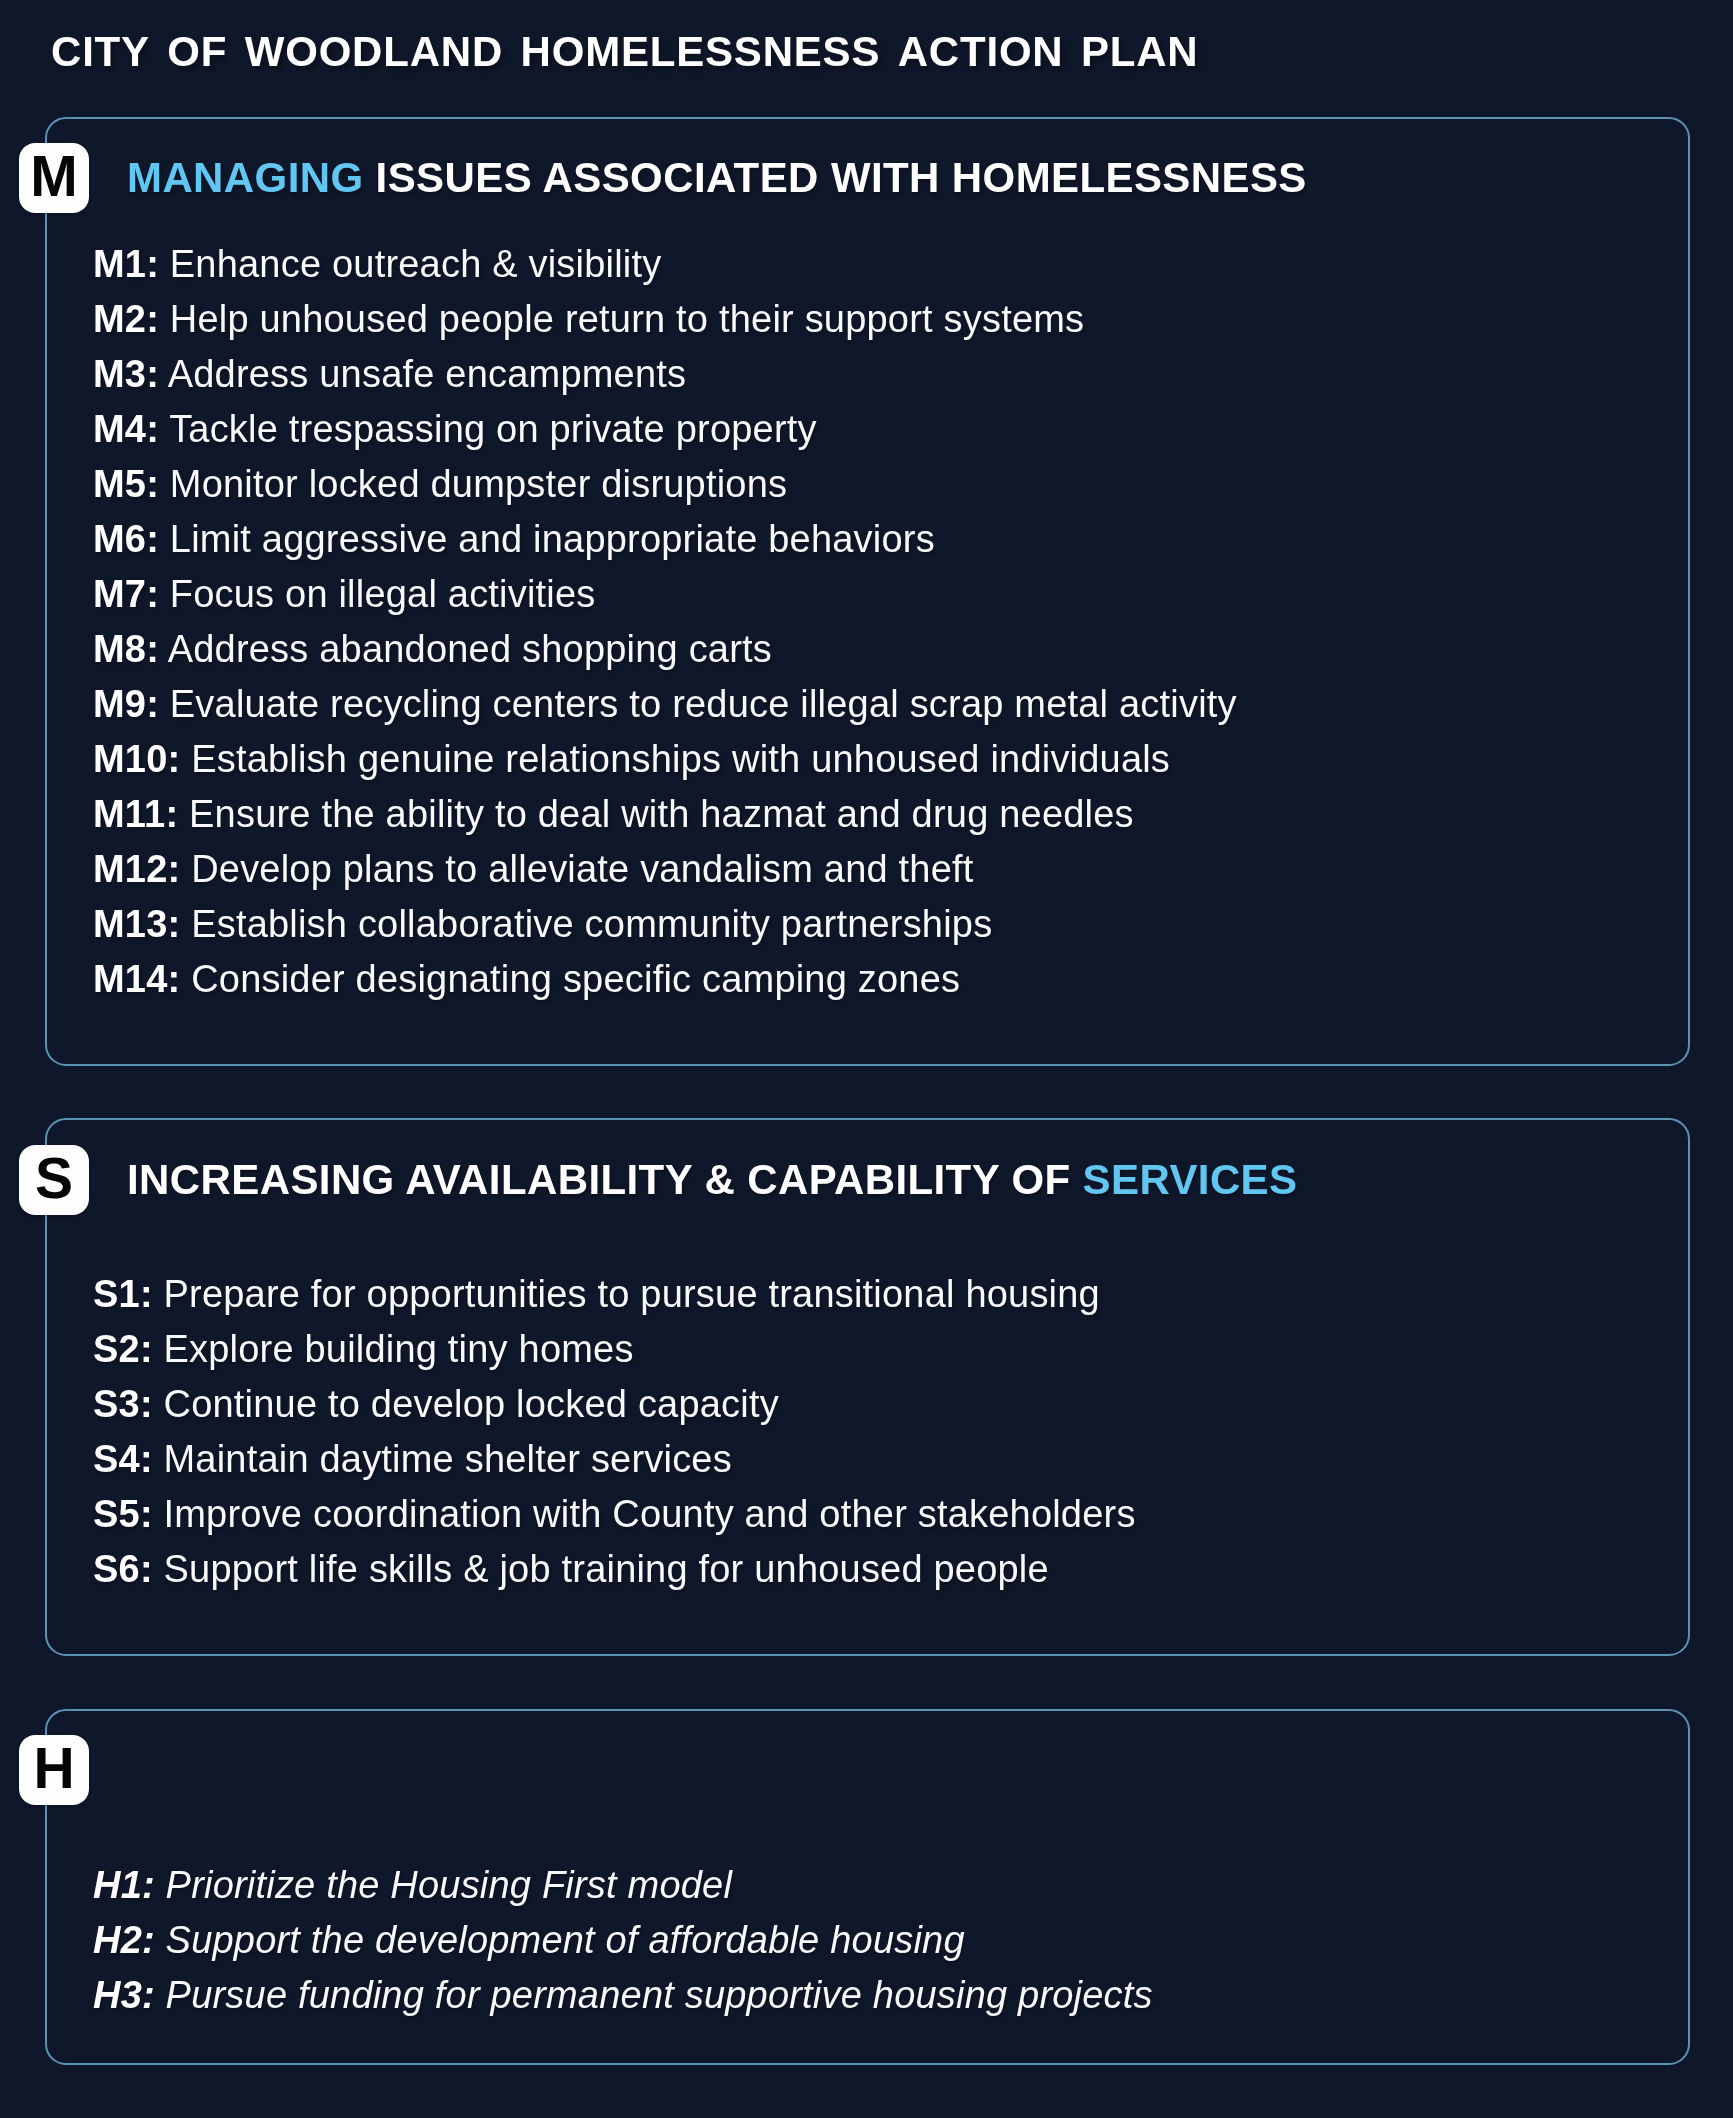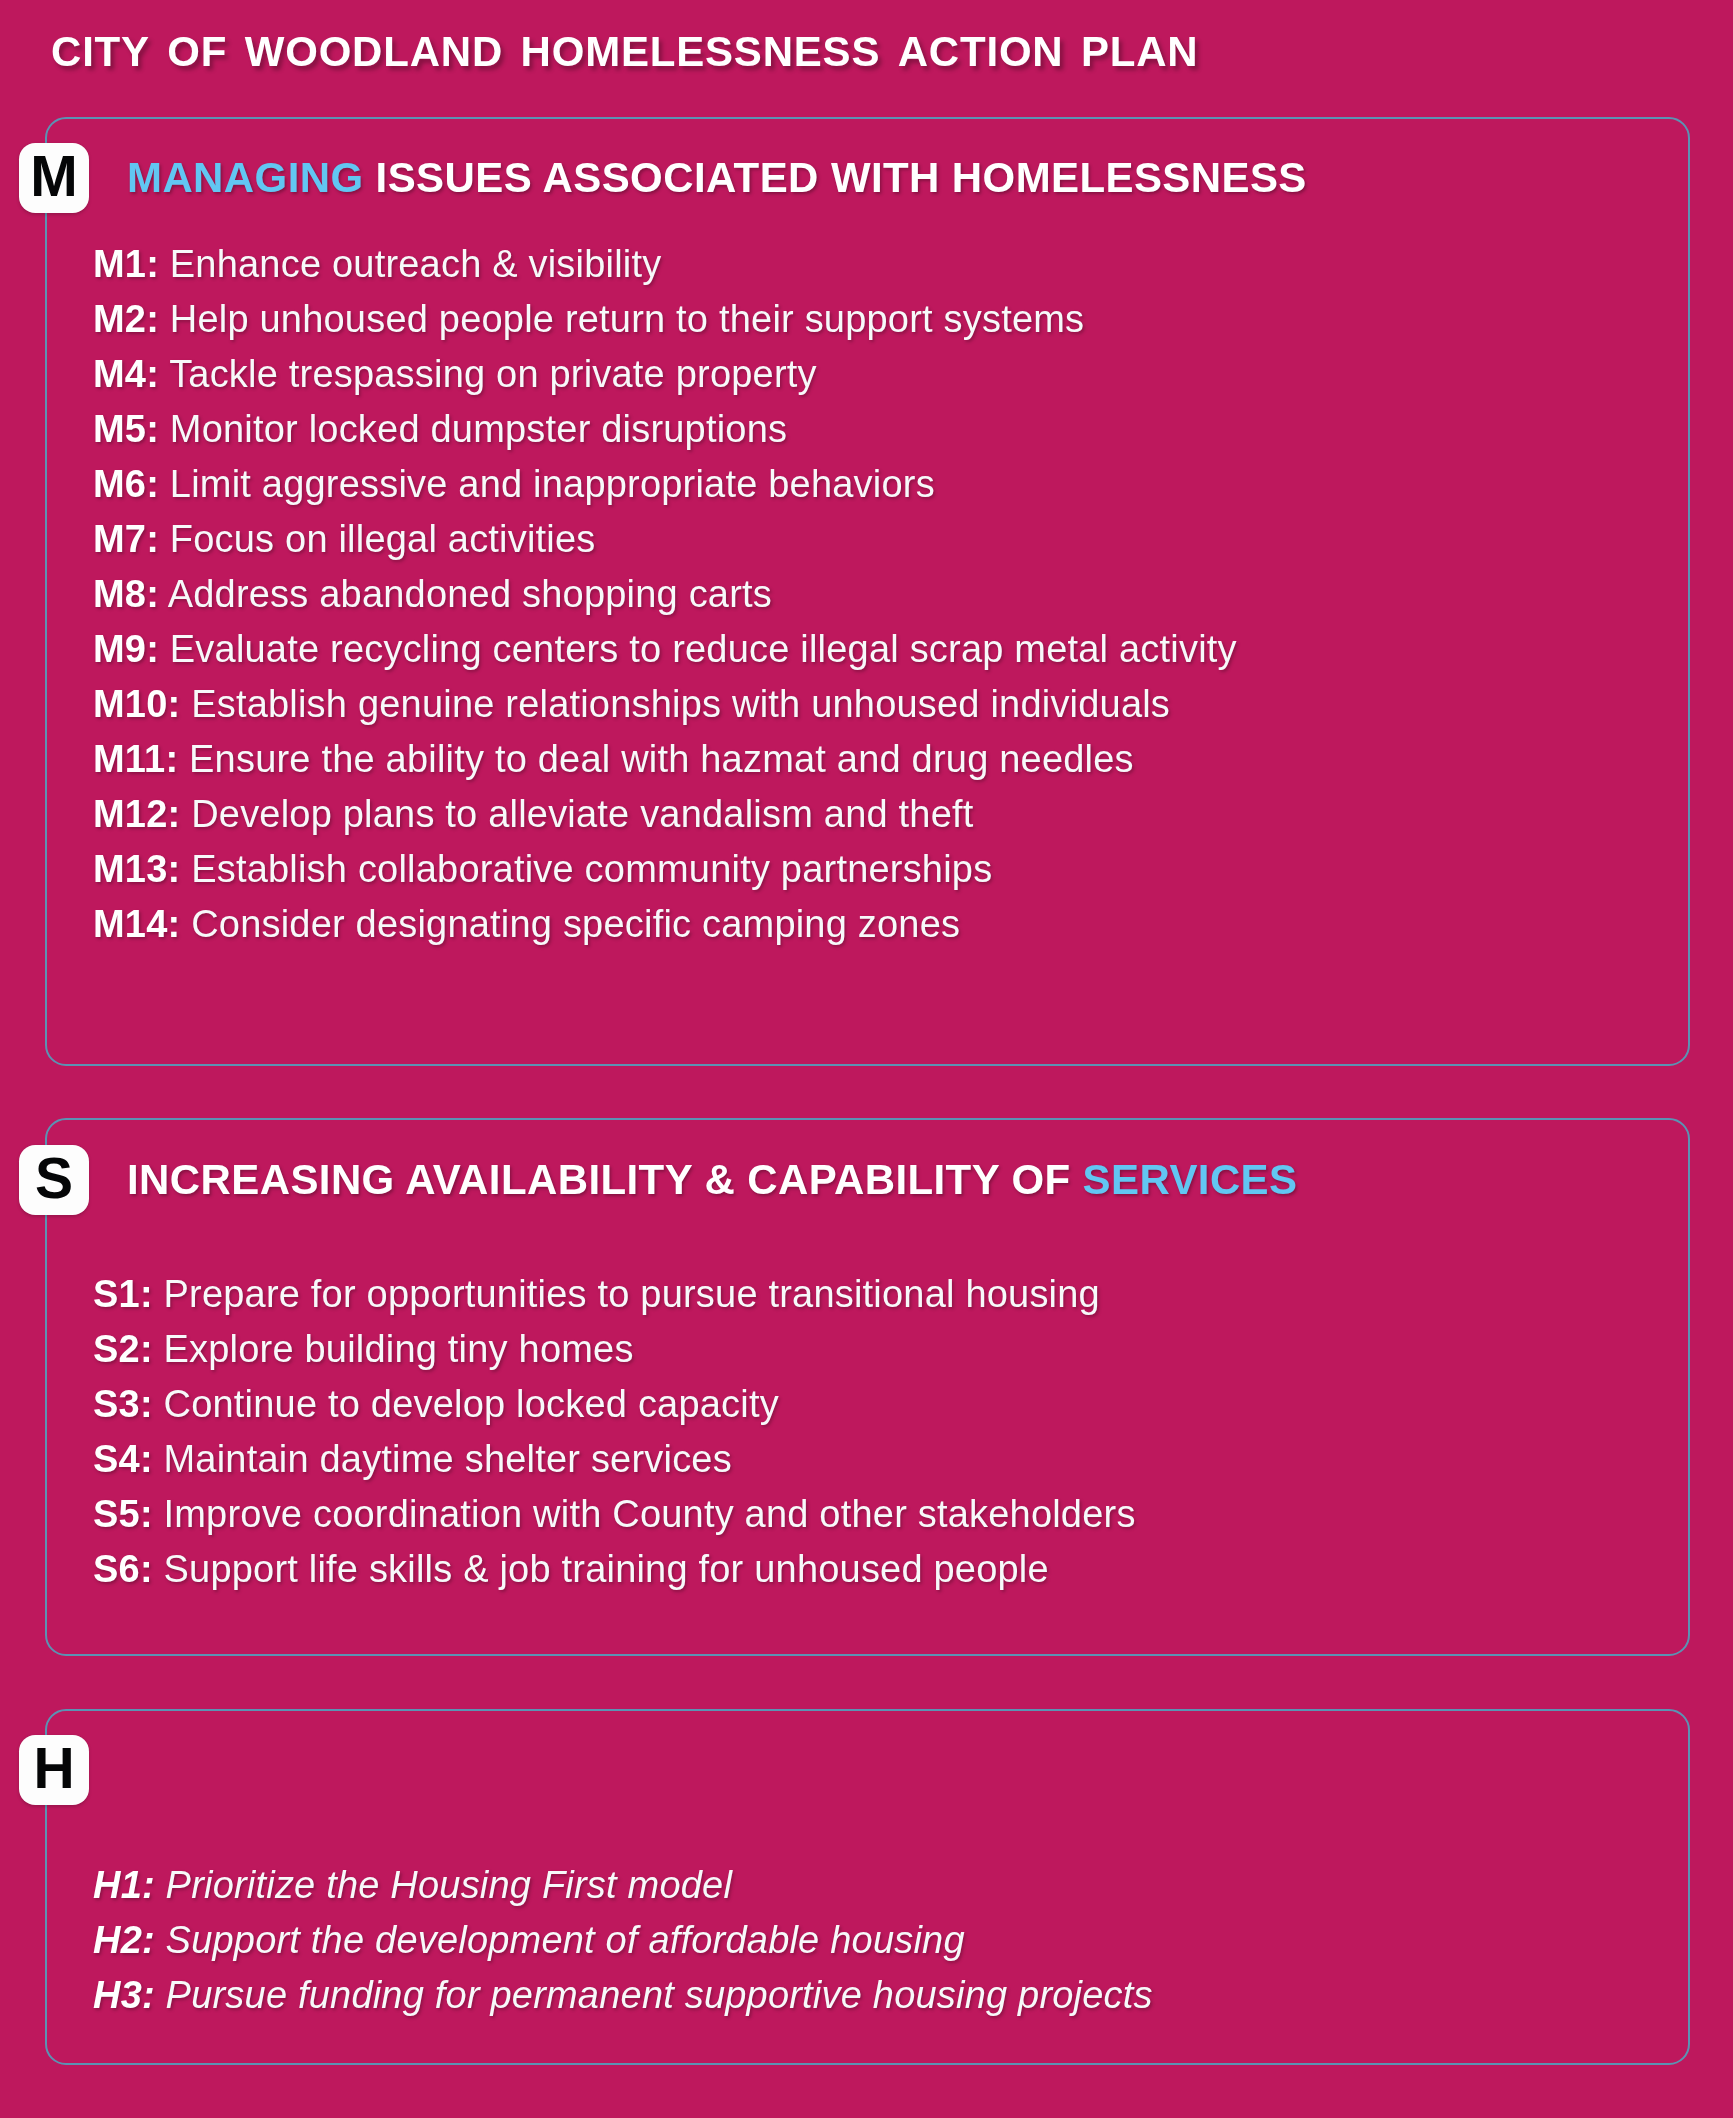--- a/index.html
+++ b/index.html
@@ -12,21 +12,21 @@
     background: #2c405a;
     font-family: "Liberation Sans", sans-serif;
     overflow: hidden;
   }
 
   .page {
     position: relative;
     width: 1734px;
     height: 2119px;
     box-sizing: border-box;
-    background: #be185d;
+    background: #0f172a;
     padding-left: 36px;
   }
 
   
   .page-title {
     position: absolute;
     left: 51px;
     top: 11.4px;
     width: 1640px;
     font-family: "Liberation Sans Narrow", "Liberation Sans", sans-serif;
@@ -137,20 +137,21 @@
   <div class="sec-head head-m">
     <div class="badge">
       <span class="badge-letter">M</span>
     </div>
     <div class="sec-title"><span class="accent">MANAGING</span><span> ISSUES ASSOCIATED WITH HOMELESSNESS</span></div>
   </div>
 
   <div class="sec-list list-m">
     <div class="li"><span class="k">M1:</span> <span class="t">Enhance outreach &amp; visibility</span></div>
     <div class="li"><span class="k">M2:</span> <span class="t">Help unhoused people return to their support systems</span></div>
+    <div class="li"><span class="k">M3:</span> <span class="t">Address unsafe encampments</span></div>
     <div class="li"><span class="k">M4:</span> <span class="t">Tackle trespassing on private property</span></div>
     <div class="li"><span class="k">M5:</span> <span class="t">Monitor locked dumpster disruptions</span></div>
     <div class="li"><span class="k">M6:</span> <span class="t">Limit aggressive and inappropriate behaviors</span></div>
     <div class="li"><span class="k">M7:</span> <span class="t">Focus on illegal activities</span></div>
     <div class="li"><span class="k">M8:</span> <span class="t">Address abandoned shopping carts</span></div>
     <div class="li"><span class="k">M9:</span> <span class="t">Evaluate recycling centers to reduce illegal scrap metal activity</span></div>
     <div class="li"><span class="k">M10:</span> <span class="t">Establish genuine relationships with unhoused individuals</span></div>
     <div class="li"><span class="k">M11:</span> <span class="t">Ensure the ability to deal with hazmat and drug needles</span></div>
     <div class="li"><span class="k">M12:</span> <span class="t">Develop plans to alleviate vandalism and theft</span></div>
     <div class="li"><span class="k">M13:</span> <span class="t">Establish collaborative community partnerships</span></div>

